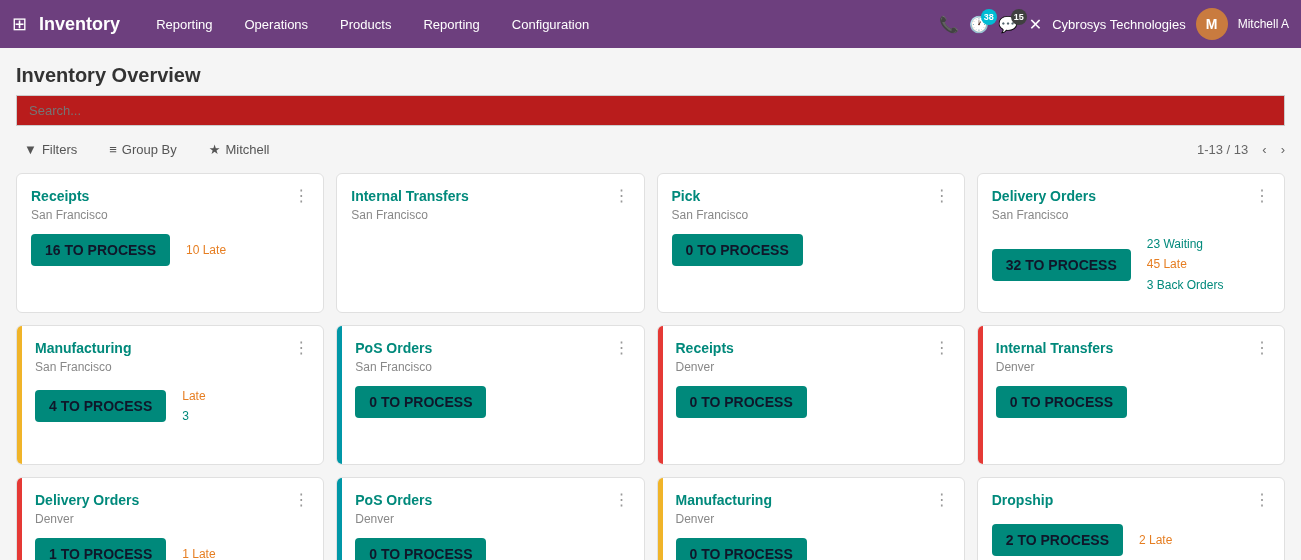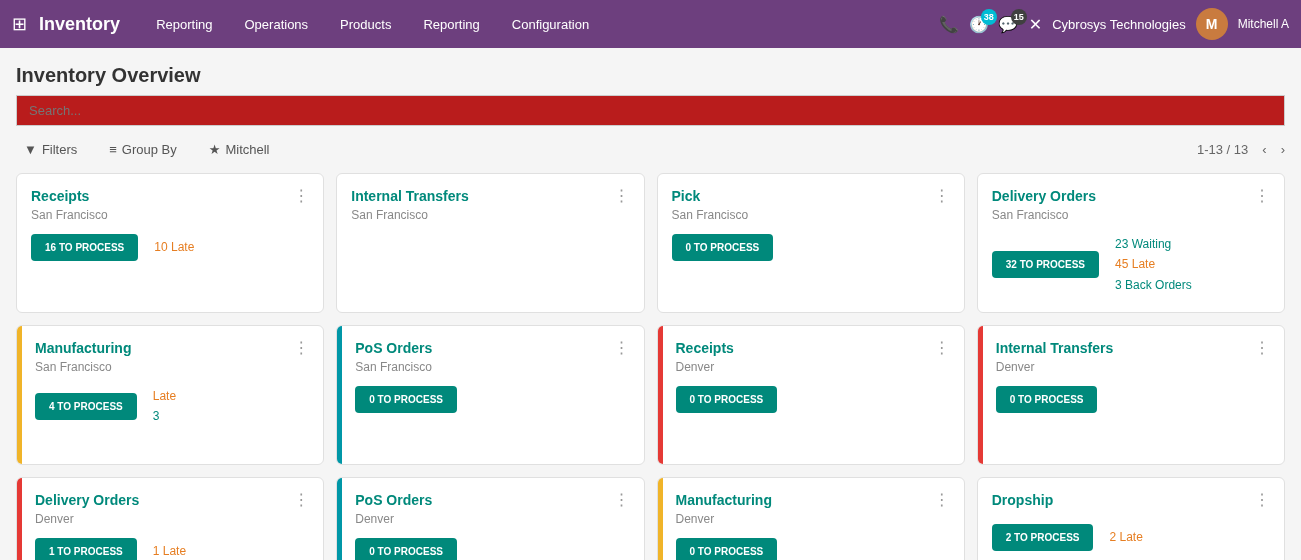--- a/index.html
+++ b/index.html
@@ -189,25 +189,25 @@
       line-height: 1;
     }
     .card-body {
       display: flex;
       align-items: center;
       gap: 16px;
       flex-wrap: wrap;
     }
     .process-btn {
       background: #00897b;
-      color: #ffffff;
+      color: #0f172a;
       border: none;
       border-radius: 4px;
       padding: 8px 14px;
-      font-size: 10px;
+      font-size: 14px;
       font-weight: bold;
       cursor: pointer;
       white-space: nowrap;
     }
     .card-stats {
       font-size: 12px;
       color: #00897b;
       line-height: 1.7;
     }
   </style>

